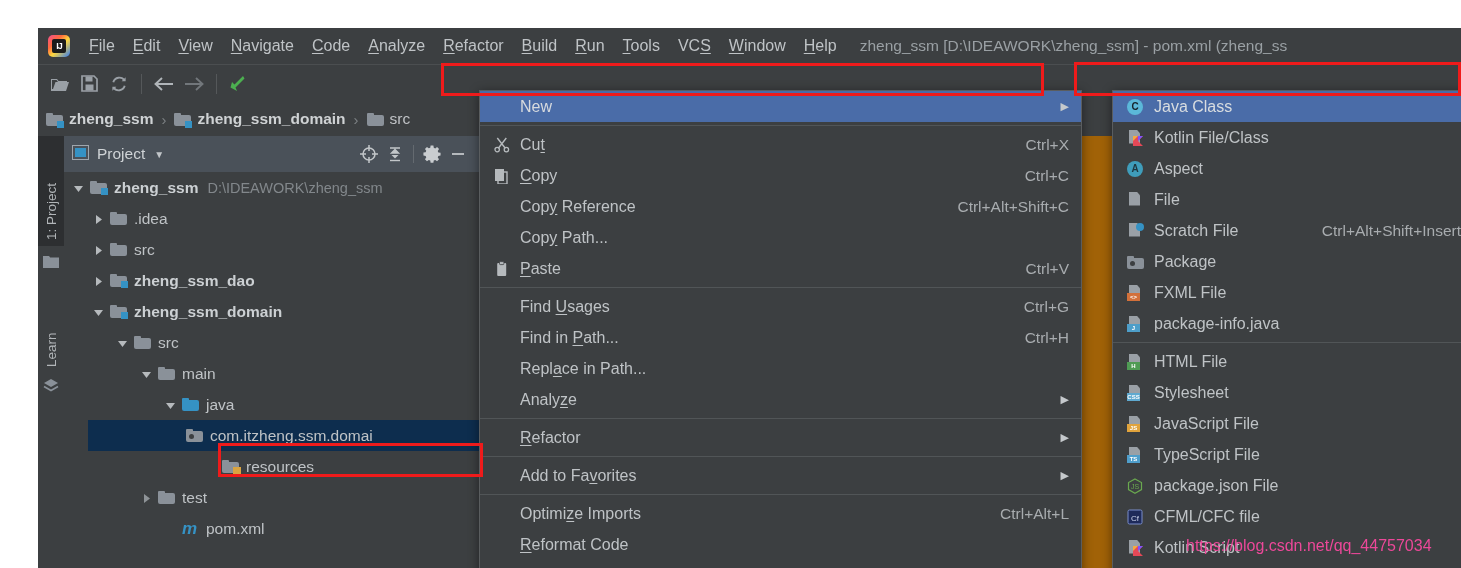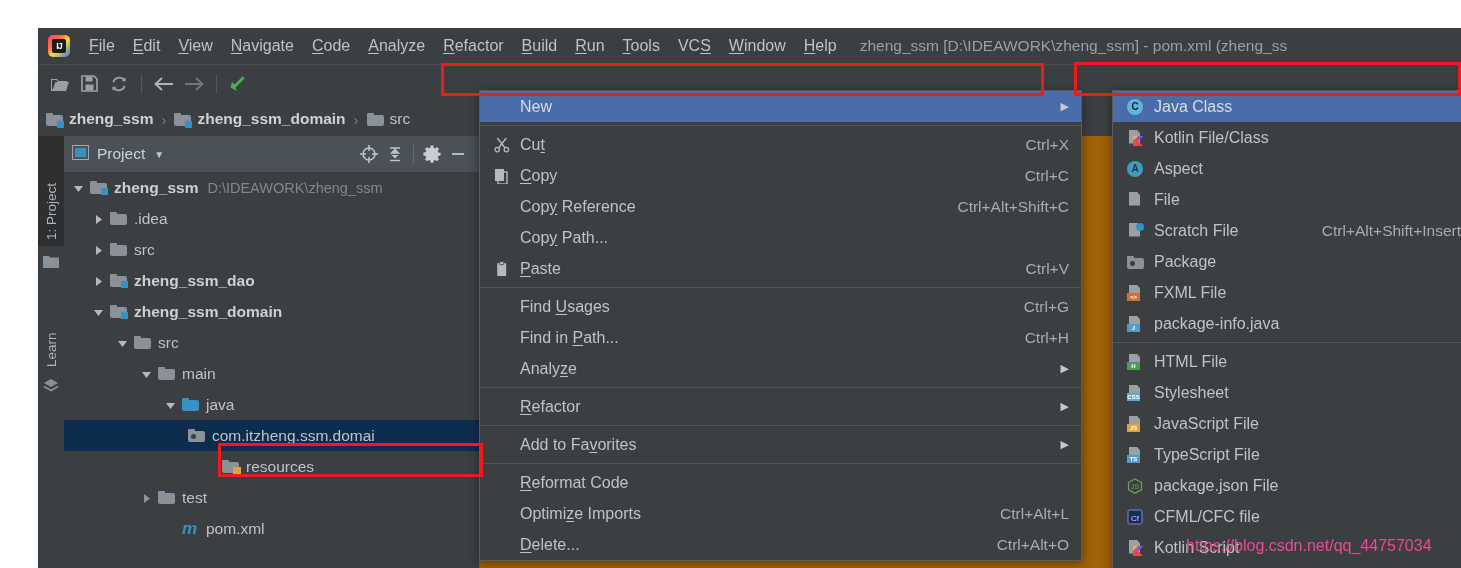--- a/index.html
+++ b/index.html
@@ -482,21 +482,21 @@
               </svg></span>
           <span class="ficon">
               <span class="fld blue">
                 <span class="b"></span>
                 <span class="t"></span>
               </span>
             </span>
           <span class="name plain">java</span>
         </div>
 
-        <div class="row sel" style="padding-left:106px;">
+        <div class="row sel" style="padding-left:80px;margin-left:24px;">
           <span class="noarrow"></span>
           <span class="ficon">
               <span class="fld">
                 <span class="b"></span>
                 <span class="t"></span>
                 <span class="pkgdot"></span>
               </span>
             </span>
           <span class="name plain">com.itzheng.ssm.domai</span>
         </div>
@@ -602,20 +602,25 @@
         <span class="lb">Find <u>U</u>sages</span>
         <span class="sc">Ctrl+G</span>
       </div>
 
       <div class="ctxrow">
         <span class="ic"></span>
         <span class="lb">Find in <u>P</u>ath...</span>
         <span class="sc">Ctrl+H</span>
       </div>
 
+      <div class="ctxrow">
+        <span class="ic"></span>
+        <span class="lb">Repl<u>a</u>ce in Path...</span>
+        <span class="sc"></span>
+      </div>
 
       <div class="ctxrow">
         <span class="ic"></span>
         <span class="lb">Analy<u>z</u>e</span>
         <span class="sub">▶</span>
       </div>
 
       <div class="ctxsep"></div>
 
       <div class="ctxrow">
@@ -629,28 +634,28 @@
       <div class="ctxrow">
         <span class="ic"></span>
         <span class="lb">Add to Fa<u>v</u>orites</span>
         <span class="sub">▶</span>
       </div>
 
       <div class="ctxsep"></div>
 
       <div class="ctxrow">
         <span class="ic"></span>
+        <span class="lb">Optimi<u>z</u>e Imports</span>
+        <span class="sc">Ctrl+Alt+L</span>
+      </div>
+
+      <div class="ctxrow">
+        <span class="ic"></span>
         <span class="lb"><u>R</u>eformat Code</span>
         <span class="sc"></span>
-      </div>
-
-      <div class="ctxrow">
-        <span class="ic"></span>
-        <span class="lb">Optimi<u>z</u>e Imports</span>
-        <span class="sc">Ctrl+Alt+L</span>
       </div>
 
       <div class="ctxrow">
         <span class="ic"></span>
         <span class="lb"><u>D</u>elete...</span>
         <span class="sc">Ctrl+Alt+O</span>
       </div>
 
     </div>
 

